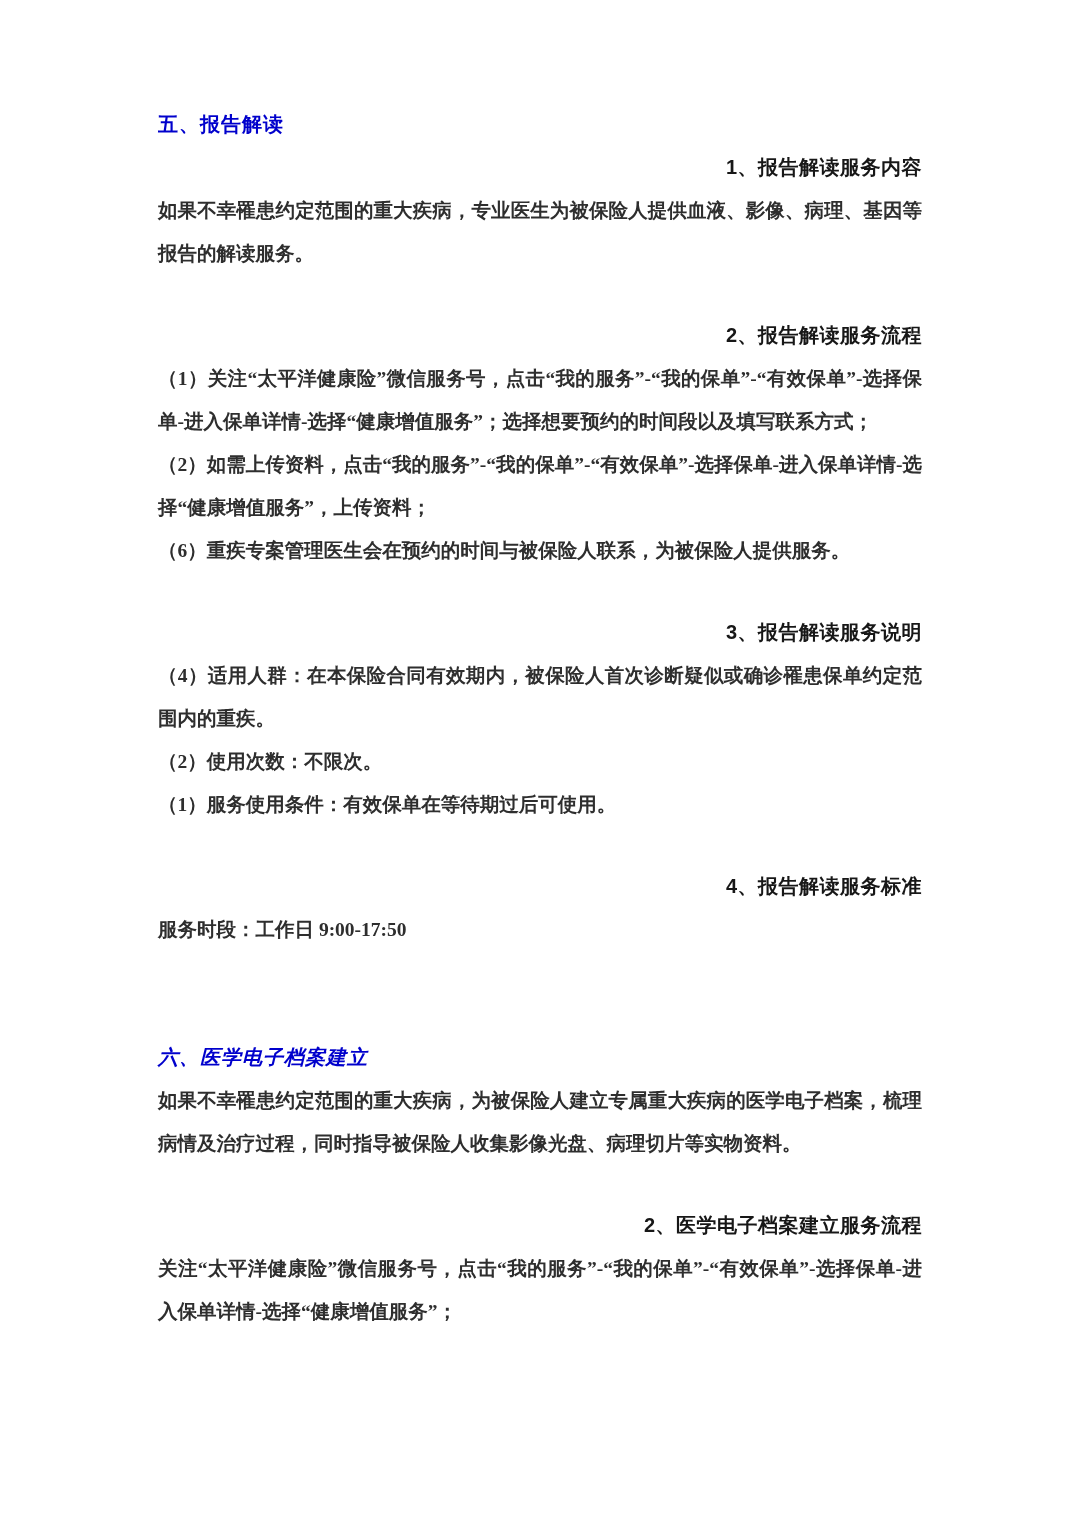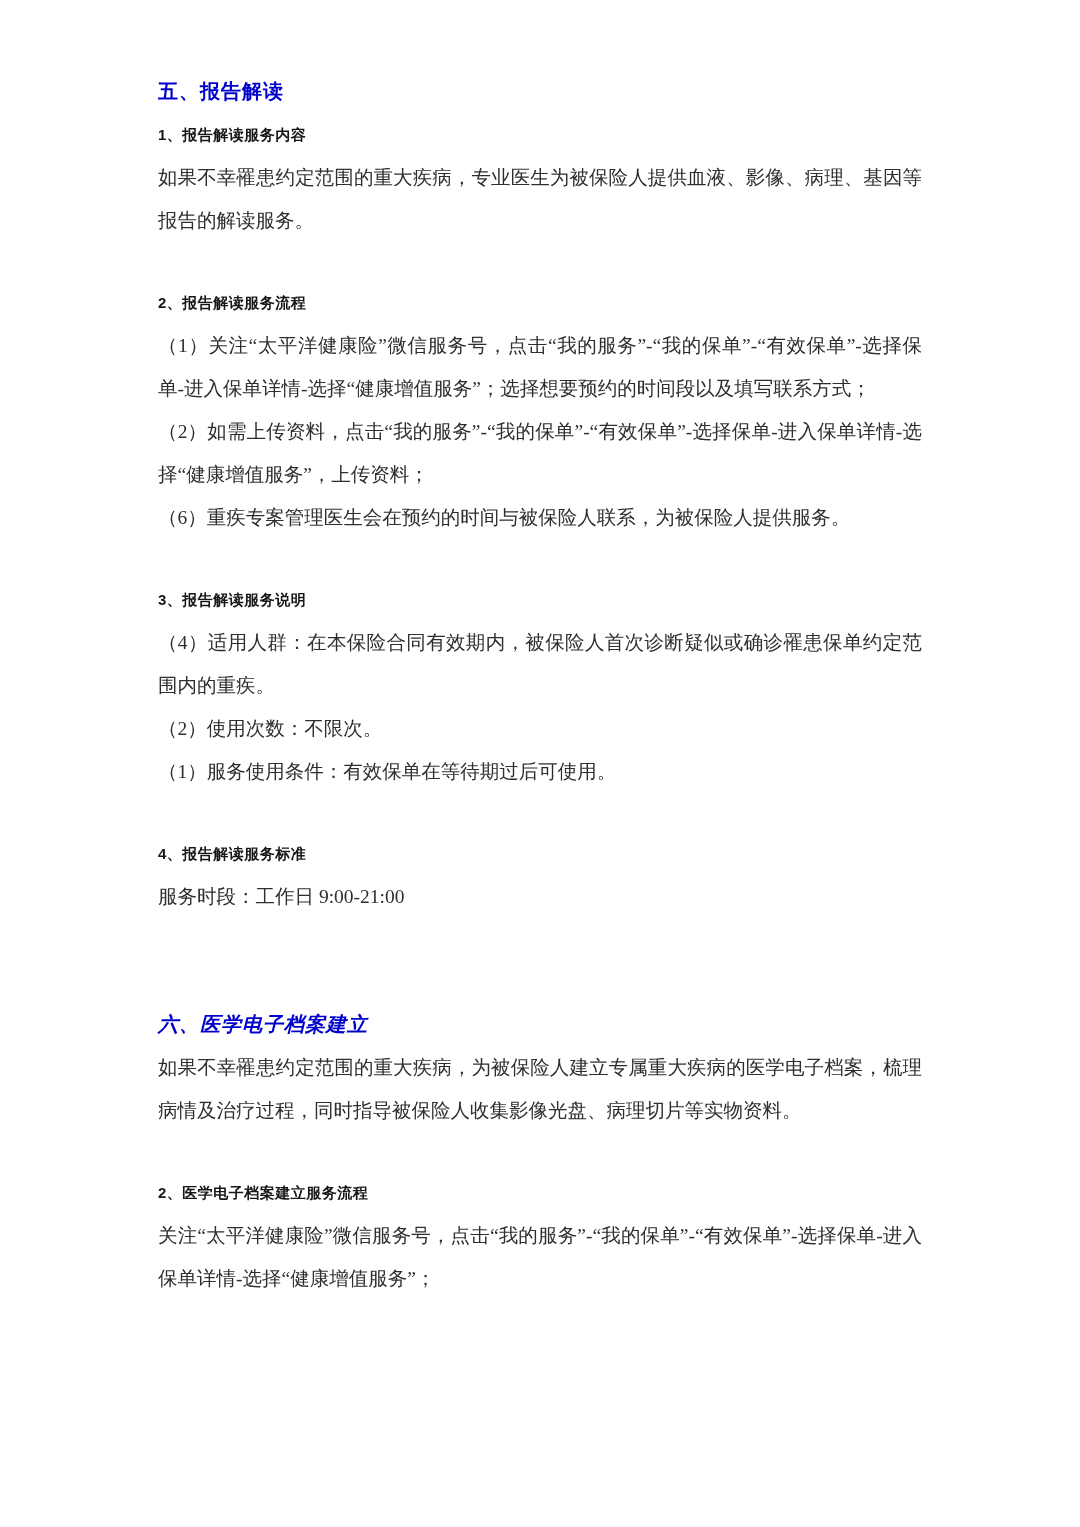--- a/index.html
+++ b/index.html
@@ -7,46 +7,47 @@
     padding: 0;
     background: #ffffff;
   }
   .page {
     position: relative;
     width: 1080px;
     height: 1527px;
     margin: 0 auto;
     background: #ffffff;
     box-sizing: border-box;
-    padding: 70px 158px 0 158px;
+    padding: 103px 158px 0 158px;
     overflow: hidden;
     font-family: "Liberation Serif", "DejaVu Serif", serif;
     font-size: 19.5px;
     line-height: 43px;
     color: #2e2e2e;
     text-align: justify;
   }
   .sec-heading {
     font-family: "Liberation Sans", "DejaVu Sans", sans-serif;
     font-weight: bold;
     font-size: 20px;
     color: #0000cc;
     letter-spacing: 1px;
     text-align: left;
   }
   .sub-title {
     font-family: "Liberation Sans", "DejaVu Sans", sans-serif;
     font-weight: bold;
-    font-size: 15px;
+    font-size: 20px;
     color: #171717;
     letter-spacing: 0.5px;
-    text-align: left;
+    text-align: right;
   }
   p.para {
     margin: 0;
+    font-weight: bold;
   }
   .gap1 { margin-top: 39px; }   
   .gap2 { margin-top: 85px; font-style: italic; }   
 </style>
 </head>
 <body>
 
 <main class="page">
 
   <div class="sec-heading">五、报告解读</div>
@@ -58,21 +59,21 @@
   <p class="para">（1）关注“太平洋健康险”微信服务号，点击“我的服务”-“我的保单”-“有效保单”-选择保单-进入保单详情-选择“健康增值服务”；选择想要预约的时间段以及填写联系方式；</p>
   <p class="para">（2）如需上传资料，点击“我的服务”-“我的保单”-“有效保单”-选择保单-进入保单详情-选择“健康增值服务”，上传资料；</p>
   <p class="para">（6）重疾专案管理医生会在预约的时间与被保险人联系，为被保险人提供服务。</p>
 
   <div class="sub-title gap1">3、报告解读服务说明</div>
   <p class="para">（4）适用人群：在本保险合同有效期内，被保险人首次诊断疑似或确诊罹患保单约定范围内的重疾。</p>
   <p class="para">（2）使用次数：不限次。</p>
   <p class="para">（1）服务使用条件：有效保单在等待期过后可使用。</p>
 
   <div class="sub-title gap1">4、报告解读服务标准</div>
-  <p class="para">服务时段：工作日 9:00-21:00</p>
+  <p class="para">服务时段：工作日 9:00-17:50</p>
 
   <div class="sec-heading gap2">六、医学电子档案建立</div>
 
   <p class="para">如果不幸罹患约定范围的重大疾病，为被保险人建立专属重大疾病的医学电子档案，梳理病情及治疗过程，同时指导被保险人收集影像光盘、病理切片等实物资料。</p>
 
   <div class="sub-title gap1">2、医学电子档案建立服务流程</div>
   <p class="para">关注“太平洋健康险”微信服务号，点击“我的服务”-“我的保单”-“有效保单”-选择保单-进入保单详情-选择“健康增值服务”；</p>
 
 </main>
 

